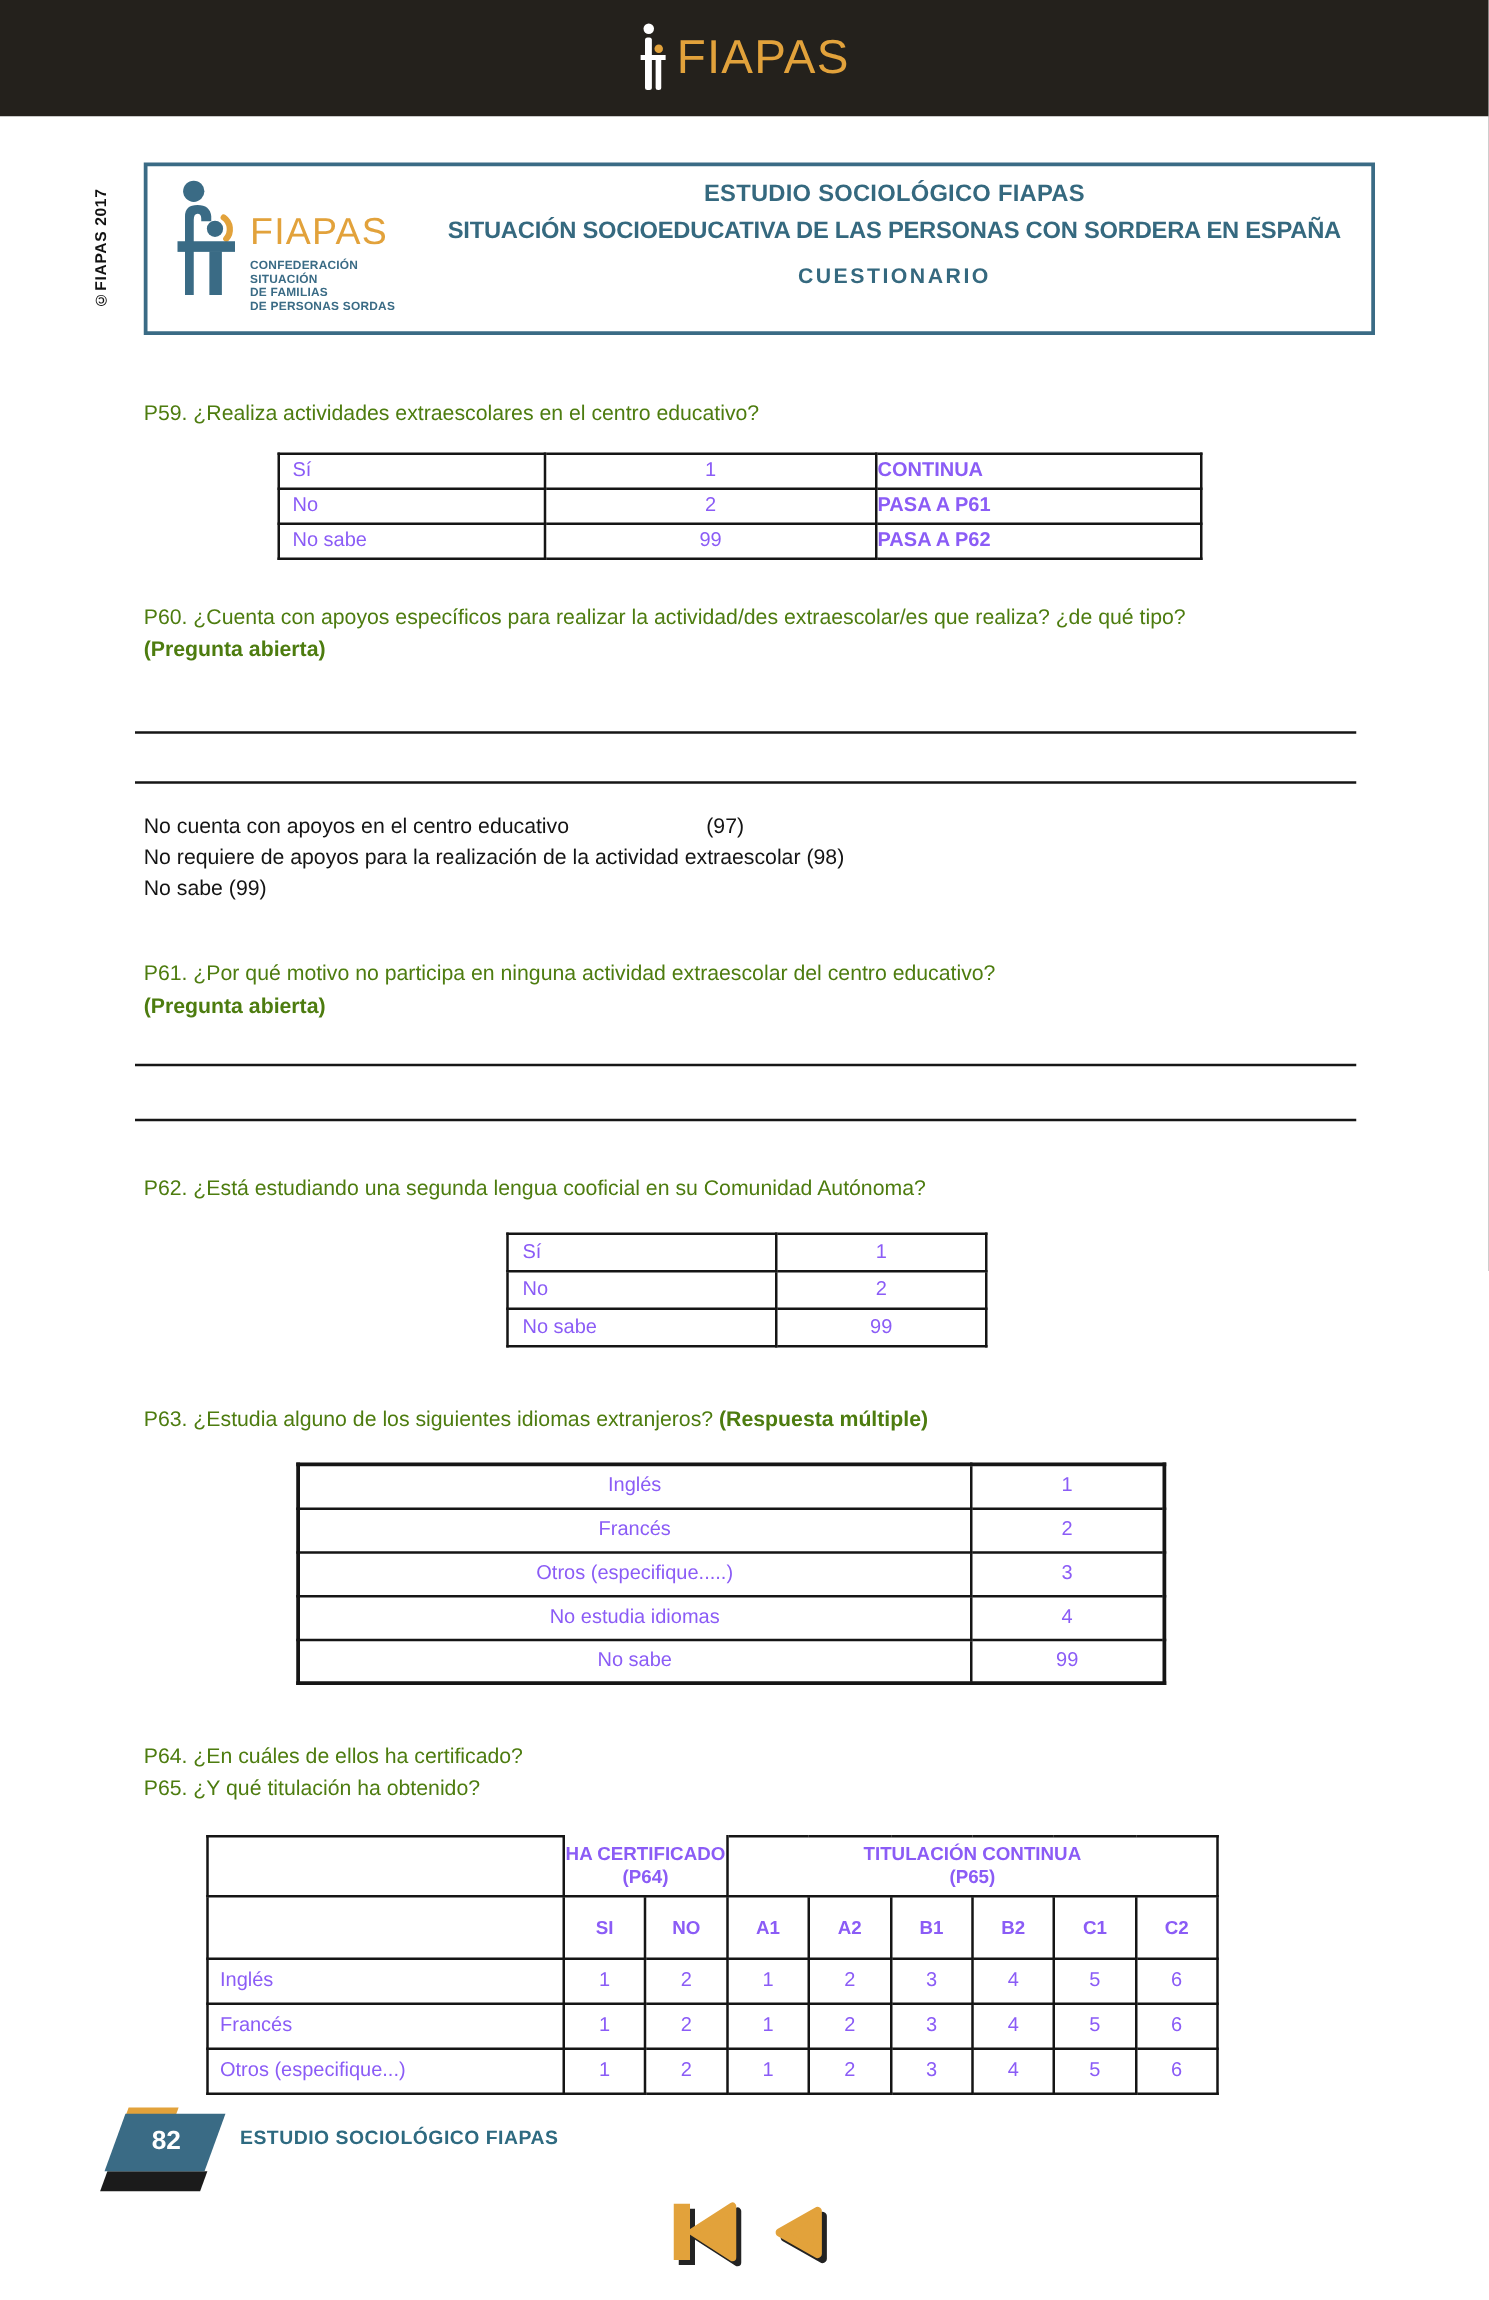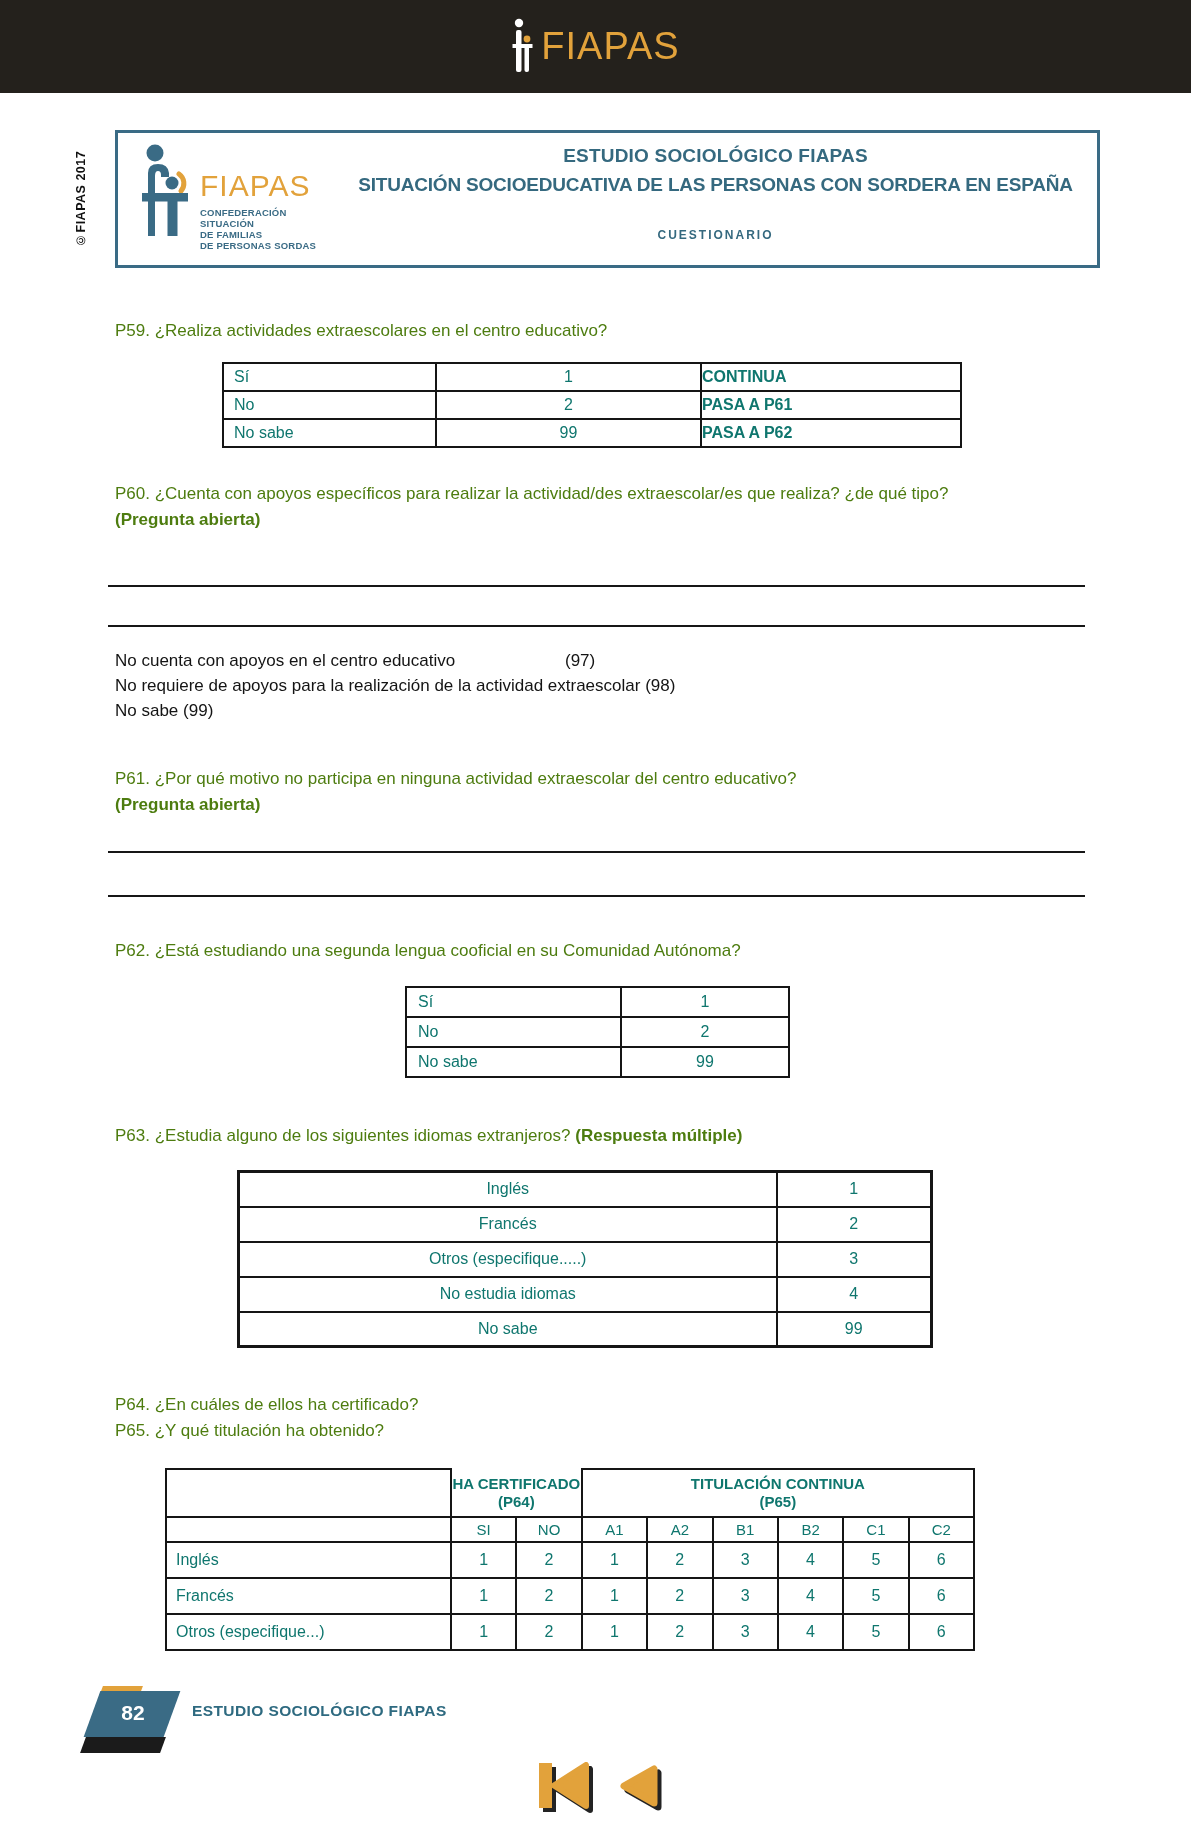--- a/index.html
+++ b/index.html
@@ -27,33 +27,33 @@
     position:absolute; left:115px; top:130px; width:985px; height:138px;
     border:3px solid #3a6b85; background:#fff; display:flex;
   }
   .hlogo { width:230px; padding:8px 0 0 16px; display:flex; gap:6px; }
   .hlogo-text { padding-top:30px; }
   .hlogo-brand { color:#e2a23b; font-size:30px; letter-spacing:1px; line-height:30px; }
   .hlogo-sub { margin-top:6px; color:#3a6b85; font-size:9.5px; font-weight:bold; line-height:11px; letter-spacing:.2px; }
   .htitles { flex:1; text-align:center; padding:12px 14px 0 0; color:#35697f; }
   .ht1 { font-size:19px; font-weight:bold; letter-spacing:.2px; }
   .ht2 { font-size:19px; font-weight:bold; margin-top:7px; letter-spacing:-0.2px; }
-  .ht3 { font-size:12px; font-weight:bold; margin-top:32px; letter-spacing:2px; }
+  .ht3 { font-size:17px; font-weight:bold; margin-top:15px; letter-spacing:2px; }
 
   
   .q { position:absolute; left:115px; font-size:17px; line-height:26px; color:#4d7c0f; width:1000px; }
   .bold { font-weight:bold; }
 
   .blank-line { position:absolute; left:108px; width:977px; border-top:2.5px solid #161616; }
 
   .opts { position:absolute; left:115px; top:648px; font-size:17px; line-height:25px; }
   .optw { display:inline-block; width:450px; }
 
   
-  table { border-collapse:collapse; position:absolute; table-layout:fixed; font-size:16px; color:#0f766e; }
+  table { border-collapse:collapse; position:absolute; table-layout:fixed; font-size:16px; color:#8b5cf6; }
   td { border:2px solid #151515; overflow:hidden; white-space:nowrap; }
 
   .t59 { left:222px; top:362px; width:698px; border:2.5px solid #151515; }
   .t59 td { height:28px; }
   .t59 .c0 { width:213px; text-align:left; padding-left:10px; }
   .t59 .c1 { width:265px; text-align:center; }
   .t59 .c2 { width:260px; font-weight:bold; }
 
   .t62 { left:405px; top:986px; width:383px; border:2.5px solid #151515; }
   .t62 td { height:30px; }
@@ -61,21 +61,21 @@
   .t62 .c1 { width:168px; text-align:center; }
 
   .t63 { left:237px; top:1170px; width:693px; border:3px solid #151515; }
   .t63 td { height:35px; text-align:center; }
   .t63 .c0 { width:538px; }
   .t63 .c1 { width:155px; }
 
   .t64 { left:165px; top:1468px; width:810px; border:2.5px solid #151515; }
   .t64 td { text-align:center; }
   .t64 .rh1 td { height:48px; }
-  .t64 .rh2 td { height:25px; font-weight:normal; font-size:15px; }
+  .t64 .rh2 td { height:50px; font-weight:bold; font-size:15px; }
   .t64 .rd td { height:36px; }
   .t64 .cl { width:285px; text-align:left; padding-left:9px; }
   .t64 .csi { width:95px; }
   .t64 .cno { width:105px; }
   .t64 .cs { width:54px; }
   .t64 .ghead { font-weight:bold; font-size:15px; line-height:18px; }
   .t64 .no-top { border-top-style:hidden; }
 
   
   .badge { position:absolute; left:86px; top:1686px; width:110px; height:74px; }

